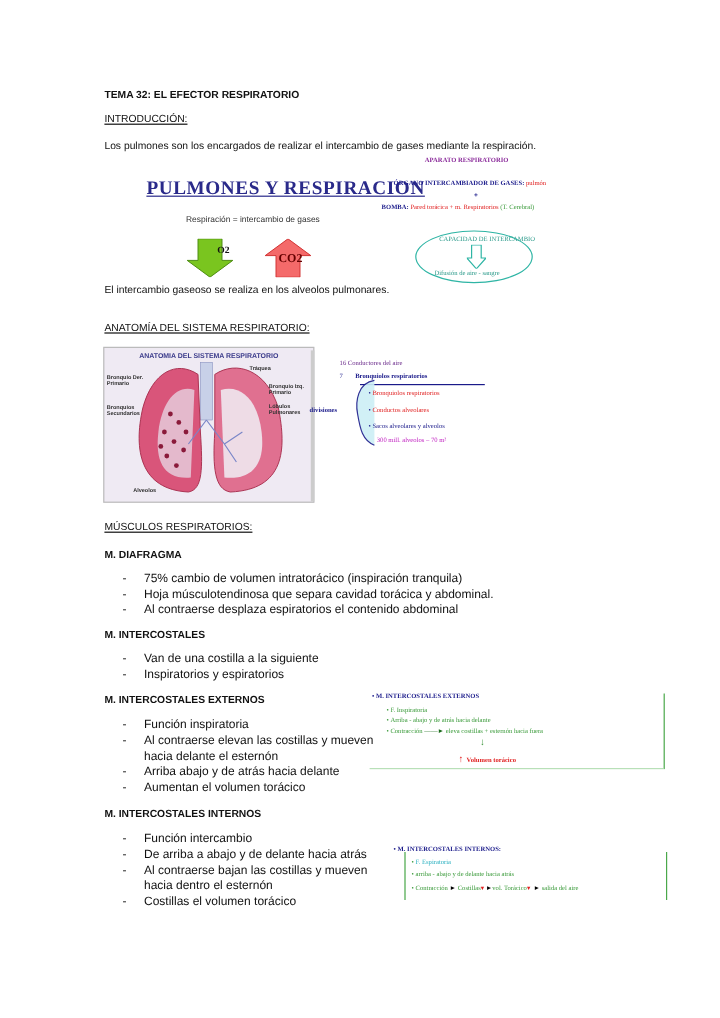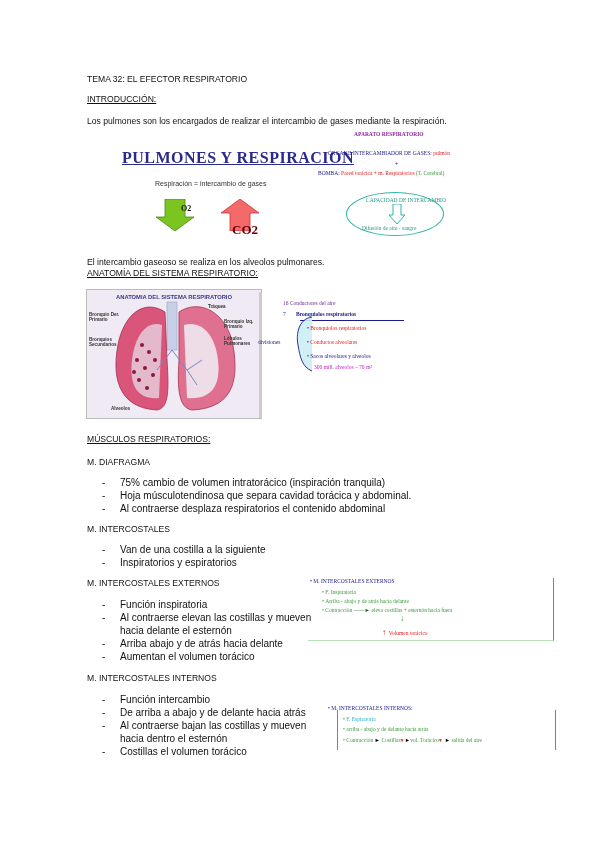--- a/index.html
+++ b/index.html
@@ -1,20 +1,20 @@
 <!DOCTYPE html>
 <html><head>
 <meta charset="utf-8">
 <style>
   html, body { margin:0; padding:0; }
   body { width:600px; height:848px; background:#ffffff; position:relative; overflow:hidden;
          font-family: "Liberation Sans", sans-serif; color:#111; }
   .abs { position:absolute; }
   .t { font-size:8.6px; line-height:11px; white-space:nowrap; }
-  .b { font-weight:normal; }
+  .b { font-weight:bold; }
   .u { text-decoration:underline; }
   .bullets { position:absolute; left:102px; font-size:10px; line-height:13px; }
   .bullets .li { position:relative; padding-left:18px; white-space:nowrap; }
   .bullets .li::before { content:"-"; position:absolute; left:0; }
   .serif { font-family: "Liberation Serif", serif; }
 
   
   .fig-title { left:122px; top:149px; font-size:16px; font-weight:bold; color:#2a2a8a; letter-spacing:0.5px; text-decoration:underline; }
   .fig-sub { left:155px; top:180px; font-size:7px; color:#333; }
   .arrow-o2 { left:155px; top:199px; width:40px; height:32px; }
@@ -51,21 +51,21 @@
 <div class="abs arrow-o2">
   <svg width="40" height="32" viewBox="0 0 40 32">
       <polygon points="10,0 30,0 30,18 39,18 20,32 1,18 10,18" fill="#7ac51f" stroke="#4a8a10" stroke-width="0.8"></polygon>
     </svg>
   <span class="abs serif" style="left:14px;top:5px;font-size:8px;font-weight:bold;padding-left:12px;">O2</span>
 </div>
 <div class="abs arrow-co2">
   <svg width="40" height="32" viewBox="0 0 40 32">
       <polygon points="20,0 39,14 30,14 30,32 10,32 10,14 1,14" fill="#f46a6a" stroke="#d03030" stroke-width="0.8"></polygon>
     </svg>
-  <span class="abs serif" style="left:12px;top:23px;font-size:13px;font-weight:bold;color:#600;">CO2</span>
+  <span class="abs serif" style="left:12px;top:11px;font-size:10px;font-weight:bold;color:#600;">CO2</span>
 </div>
 
 <div class="abs f2 serif" style="left:354px;top:131px;color:#8a2a9a;font-weight:bold;">APARATO RESPIRATORIO</div>
 <div class="abs f2 serif" style="left:328px;top:150px;">
   <span class="nav b">ÓRGANO INTERCAMBIADOR DE GASES:</span>
   <span class="red">pulmón</span>
 </div>
 <div class="abs f2 nav b" style="left:395px;top:160px;">+</div>
 <div class="abs f2 serif" style="left:318px;top:170px;">
   <span class="nav b">BOMBA:</span>
@@ -74,21 +74,21 @@
 </div>
 <div class="abs ellipse"></div>
 <div class="abs f2 serif" style="left:366px;top:197px;color:#2a9a8a;">CAPACIDAD DE INTERCAMBIO</div>
 <div class="abs" style="left:389px;top:204px;">
   <svg width="16" height="20" viewBox="0 0 16 20">
       <polygon points="4,0 12,0 12,11 16,11 8,20 0,11 4,11" fill="#fff" stroke="#2fb5a5" stroke-width="1"></polygon>
     </svg>
 </div>
 <div class="abs f2 serif" style="left:362px;top:225px;color:#2a9a8a;">Difusión de aire - sangre</div>
 
-<div class="abs t" style="left:87px;top:257px;">El intercambio gaseoso se realiza en los alveolos pulmonares.</div>
+<div class="abs t" style="left:87px;top:236px;">El intercambio gaseoso se realiza en los alveolos pulmonares.</div>
 
 <div class="abs t u" style="left:87px;top:268px;">ANATOMÍA DEL SISTEMA RESPIRATORIO:</div>
 
 <div class="abs anat">
   <div class="abs anat-title">ANATOMIA DEL SISTEMA RESPIRATORIO</div>
   <svg class="abs" style="left:0;top:0;" width="174" height="128" viewBox="0 0 174 128">
     <rect x="80" y="12" width="10" height="48" fill="#c8d0e8" stroke="#8a94c0" stroke-width="0.5"></rect>
     <path d="M78,22 C60,10 40,20 32,50 C24,85 30,118 70,120 C82,118 82,100 80,70 Z" fill="#d9557a" stroke="#a8304f" stroke-width="0.8"></path>
     <path d="M92,22 C110,10 135,18 145,50 C152,85 150,118 105,120 C92,118 90,100 92,70 Z" fill="#e07090" stroke="#a8304f" stroke-width="0.8"></path>
     <path d="M75,35 C60,30 48,45 45,70 C42,95 50,110 72,108 Z" fill="#e8e4f0" opacity="0.7"></path>
@@ -126,21 +126,21 @@
 <div class="abs f2 serif" style="left:307px;top:325px;"><span class="nav">•</span>&nbsp;<span class="red">Bronquiolos respiratorios</span></div>
 <div class="abs f2 serif" style="left:307px;top:339px;"><span class="nav">•</span>&nbsp;<span class="red">Conductos alveolares</span></div>
 <div class="abs f2 serif" style="left:307px;top:353px;"><span class="nav">•</span>&nbsp;<span class="nav">Sacos alveolares y alveolos</span></div>
 <div class="abs f2 serif" style="left:314px;top:364px;color:#c020c0;">300 mill. alveolos – 70 m²</div>
 
 <div class="abs t u" style="left:87px;top:434px;">MÚSCULOS RESPIRATORIOS:</div>
 <div class="abs t b" style="left:87px;top:457px;">M. DIAFRAGMA</div>
 <div class="bullets" style="top:476px;">
   <div class="li">75% cambio de volumen intratorácico (inspiración tranquila)</div>
   <div class="li">Hoja músculotendinosa que separa cavidad torácica y abdominal.</div>
-  <div class="li">Al contraerse desplaza respiratorios el contenido abdominal</div>
+  <div class="li">Al contraerse desplaza espiratorios el contenido abdominal</div>
 </div>
 
 <div class="abs t b" style="left:87px;top:524px;">M. INTERCOSTALES</div>
 <div class="bullets" style="top:543px;">
   <div class="li">Van de una costilla a la siguiente</div>
   <div class="li">Inspiratorios y espiratorios</div>
 </div>
 
 <div class="abs t b" style="left:87px;top:578px;">M. INTERCOSTALES EXTERNOS</div>
 <div class="bullets" style="top:598px;">

